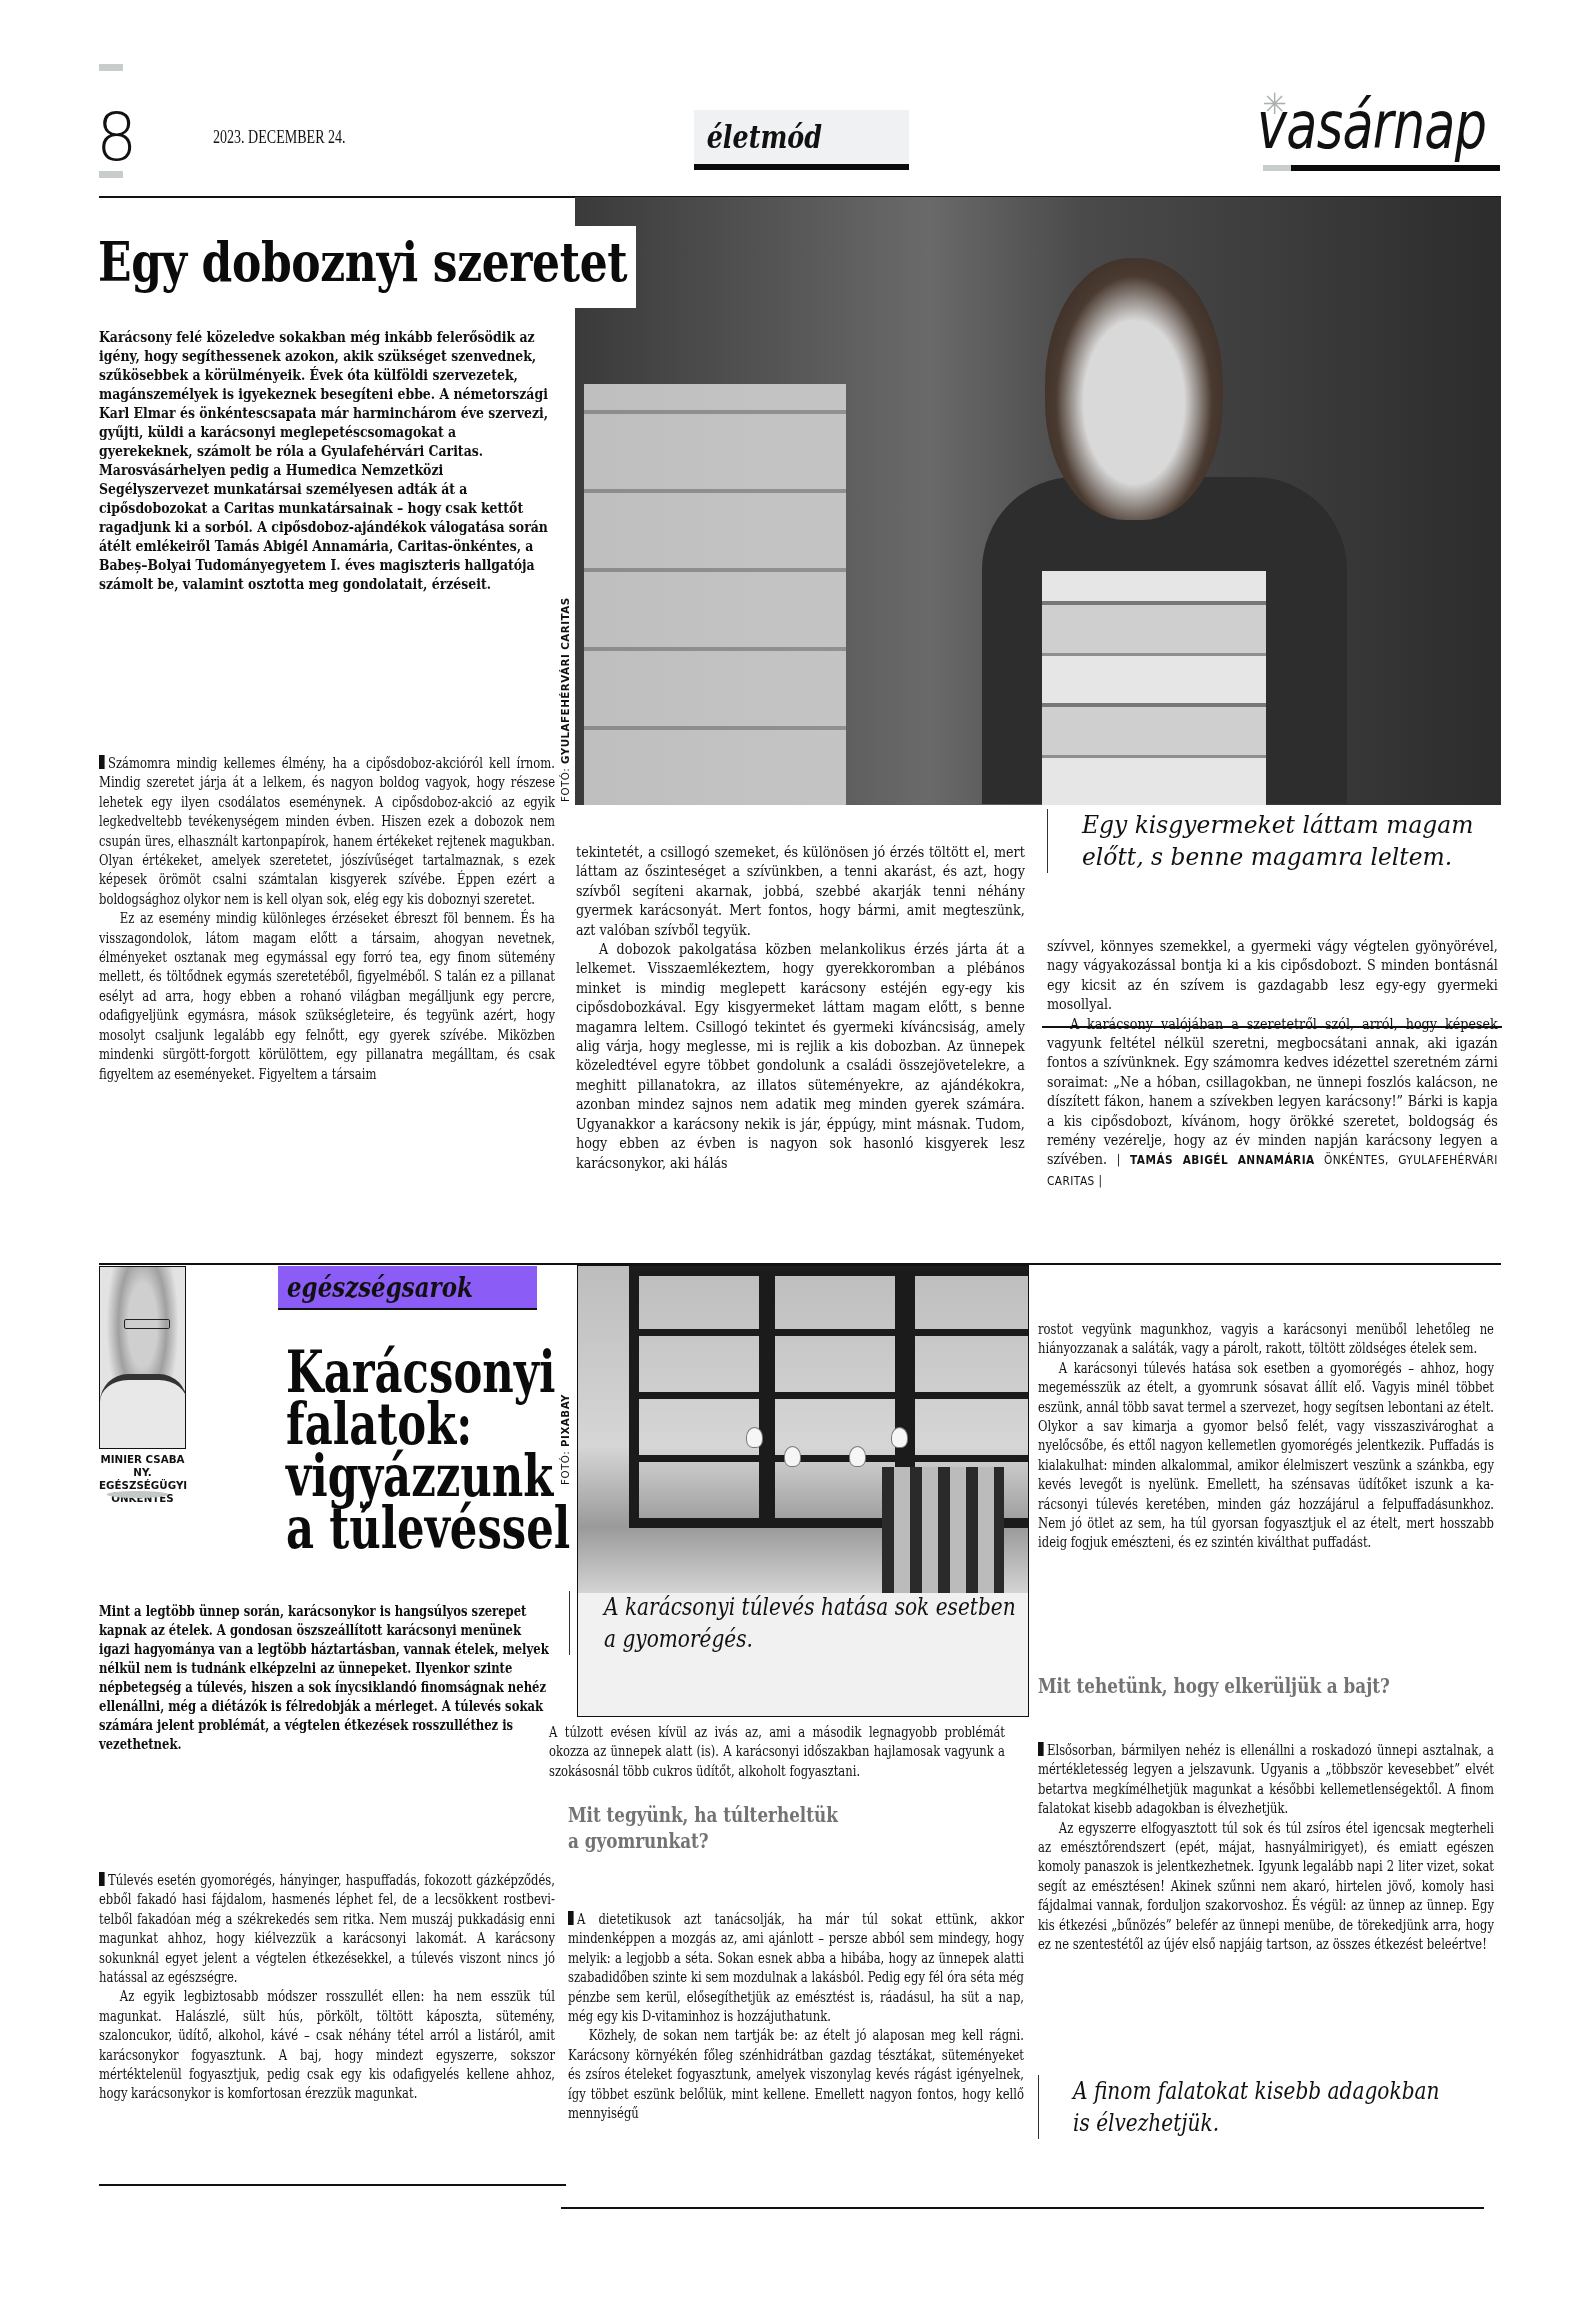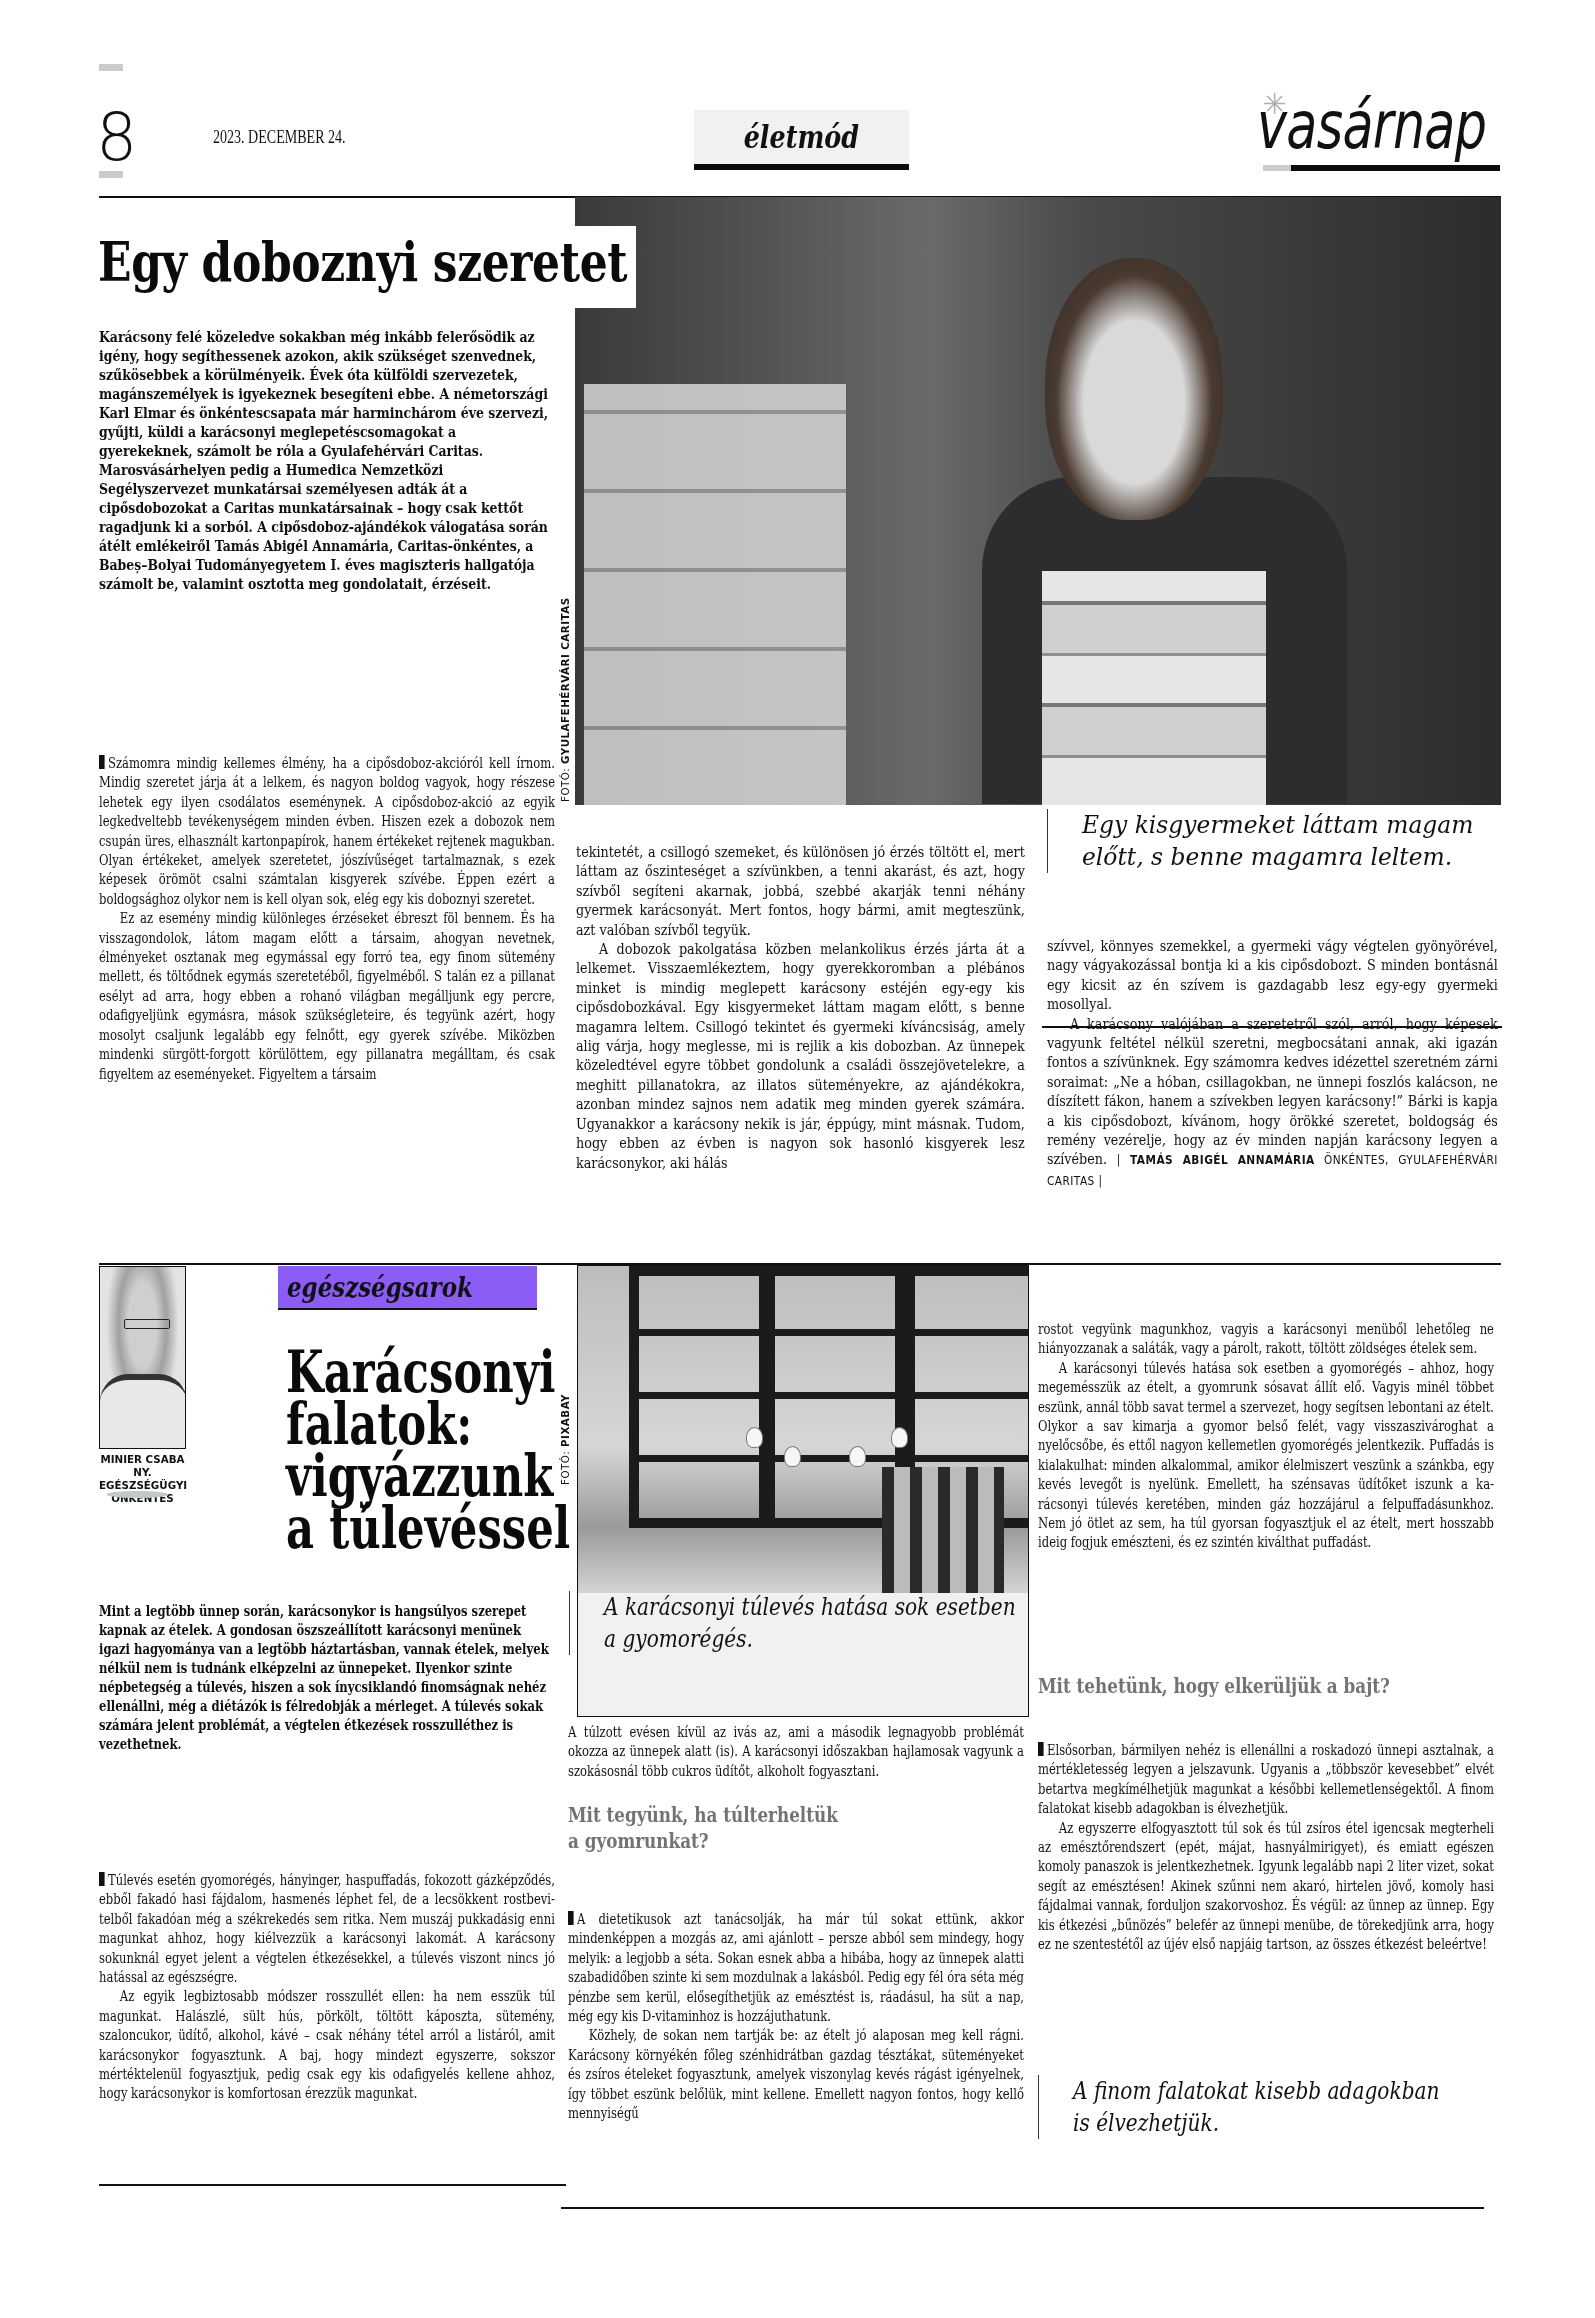--- a/index.html
+++ b/index.html
@@ -6,21 +6,21 @@
   html, body { width: 1595px; height: 2319px; background: #ffffff; overflow: hidden; }
   body { position: relative; font-family: "DejaVu Serif", serif; color: #111; }
 
   
   .page-num-bar { position: absolute; left: 99px; width: 24px; height: 6.5px; background: #c8cdcc; }
   .page-num { position: absolute; left: 96px; top: 105px; width: 37px; text-align: center;
               font-family: "DejaVu Sans", sans-serif; font-weight: 200; font-size: 65px; line-height: 1; color: #111; }
   .date { position: absolute; left: 213px; top: 127px; font-family: "Liberation Serif", serif;
           font-size: 18px; letter-spacing: 0px; color: #111; transform: scaleX(0.78); transform-origin: left; }
   .section-tab { position: absolute; left: 694px; top: 110px; width: 215px; height: 60px; background: #f0f1f2;
-                 border-bottom: 6px solid #0b0b0b; display: flex; align-items: center; justify-content: center; }
+                 border-bottom: 6px solid #0b0b0b; display: flex; align-items: center; }
   .section-tab span { font-family: "DejaVu Serif", serif; font-style: italic; font-weight: bold; font-size: 31px; color: #111;
                       transform: scaleX(0.82); display: inline-block; }
   .brand { position: absolute; left: 1257px; top: 93px; width: 243px; height: 75px; }
   .brand-text { position: absolute; left: 0; top: 0; font-family: "DejaVu Sans", sans-serif; font-weight: 200; font-style: italic;
                 font-size: 65px; line-height: 1; color: #111; transform: scaleX(0.78); transform-origin: left; letter-spacing: -0.9px; }
   .brand-star { position: absolute; left: 5.6px; top: -5.6px; color: #a9b0ae; font-size: 29px; }
   .brand-line { position: absolute; left: 5.6px; top: 72px; width: 237px; height: 5.6px; background: #0b0b0b; }
   .brand-line::before { content: ""; position: absolute; left: 0; top: 0; width: 28px; height: 5.6px; background: #c8cdcc; }
   .top-rule { position: absolute; left: 99px; top: 196px; width: 1402px; height: 2.3px; background: #111; }
 
@@ -204,21 +204,21 @@
   <div class="candle" style="left:313px;"></div>
 </div>
 <div class="photo-credit" style="left:559px; top:1485px;">
   <span>FOTÓ:</span> <b>PIXABAY</b>
 </div>
 
 <div class="pull cond-pull" style="left:569px; top:1591px; width:449px;">
   <span>A karácsonyi túlevés hatása sok esetben a gyomorégés.</span>
 </div>
 
-<div class="body" style="left:568px; top:1686px; width:456px;">
+<div class="body" style="left:549px; top:1686px; width:456px;">
   <div class="cond">
     <p class="first">A túlzott evésen kívül az ivás az, ami a második legnagyobb problémát okozza az ünnepek alatt (is). A karácsonyi időszakban hajlamosak vagyunk a szo­kásosnál több cukros üdítőt, alkoholt fogyasztani.</p>
   </div>
 </div>
 
 <div class="subhead" style="left:568px; top:1802px;">
   <div>Mit tegyünk, ha túlterheltük</div>
   <div>a gyomrunkat?</div>
 </div>
 

